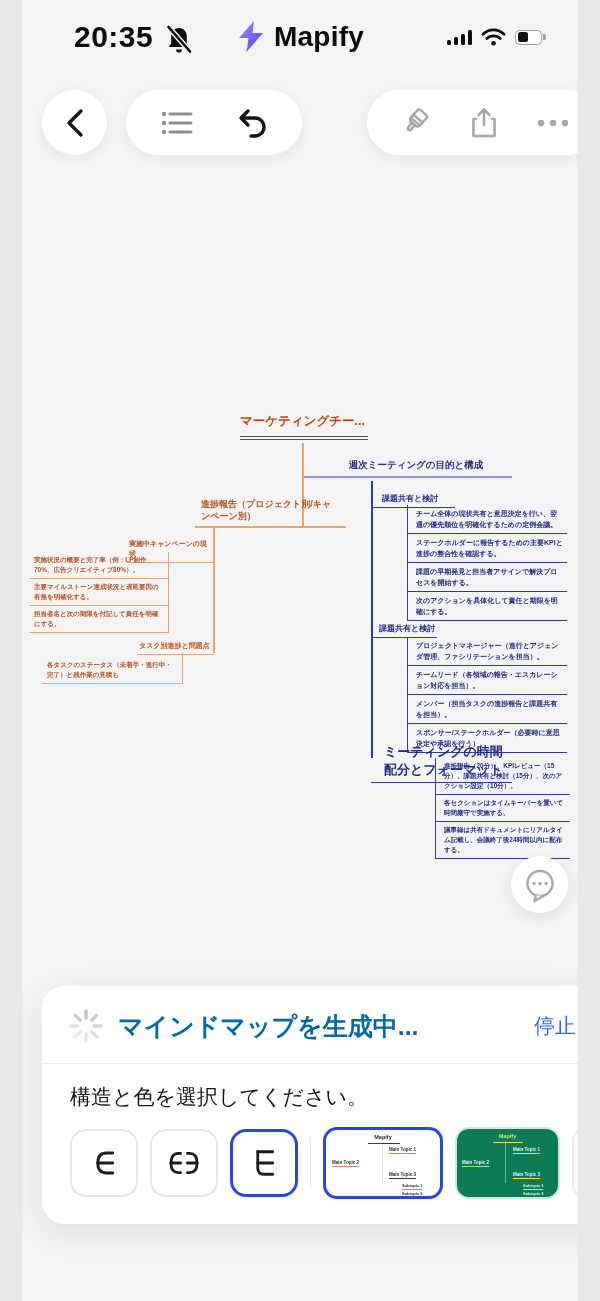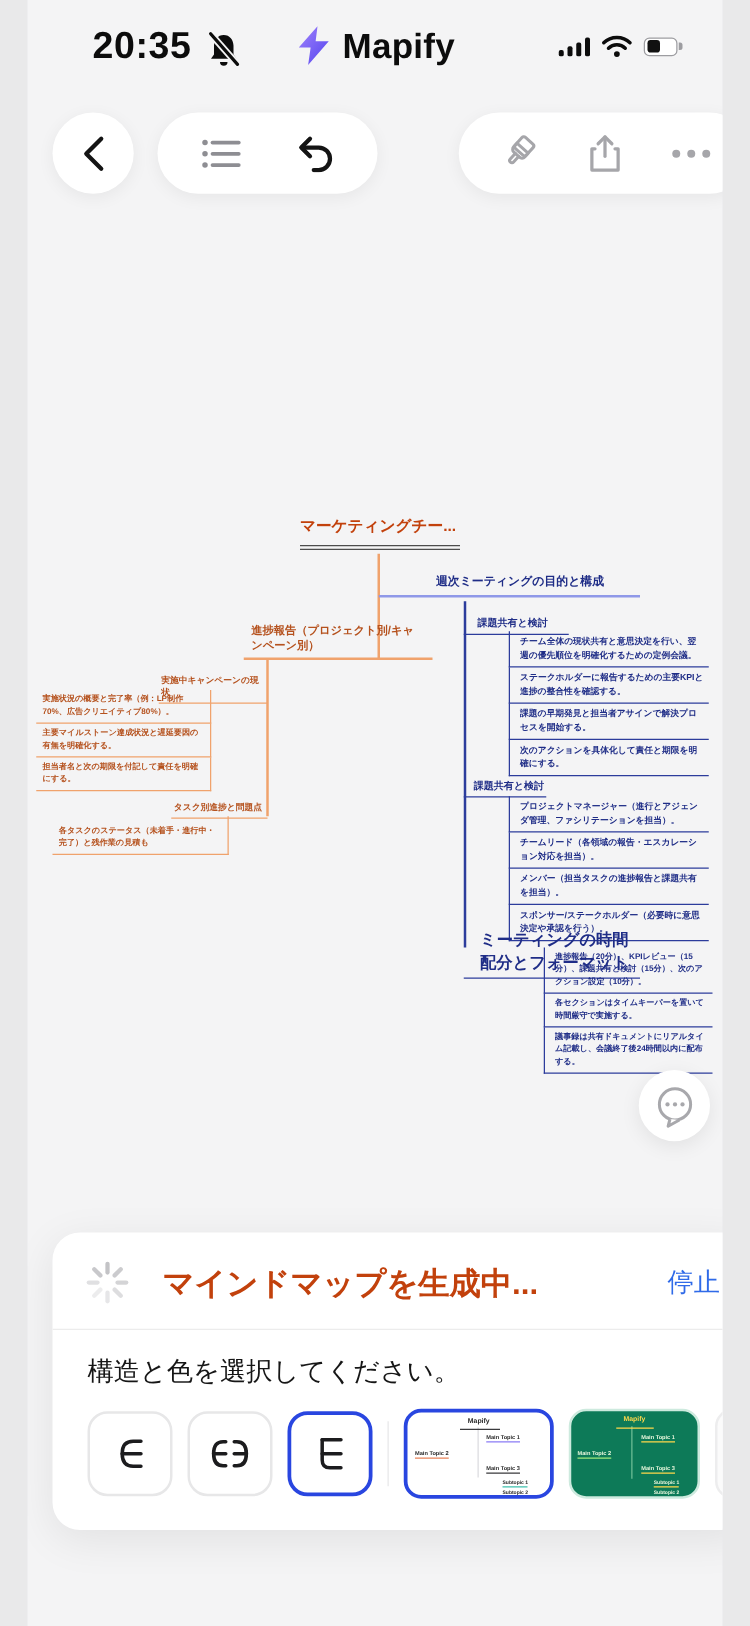--- a/index.html
+++ b/index.html
@@ -38,21 +38,21 @@
   .obranch{position:absolute;left:130px;top:498px;width:151px;font-size:9px;line-height:12px;font-weight:700;color:#b5511d;padding:0 8px 4px 6px;border-bottom:2.5px solid #f0a26c;margin-left:43px;}
   .osec{position:absolute;border-bottom:1.5px solid #f0a26c;font-weight:700;color:#b5511d;}
   .oleaf{border-right:1.5px solid #f0a26c;border-bottom:1.5px solid #f0a26c;padding:3px 8px 3px 5px;font-size:6.5px;line-height:10px;font-weight:600;color:#b5511d;}
 
   
   .fab{position:absolute;left:489px;top:856px;width:57px;height:57px;border-radius:50%;background:#fff;box-shadow:0 4px 16px rgba(0,0,0,.08);display:flex;align-items:center;justify-content:center;}
 
   
   .sheet{position:absolute;left:20px;top:986px;width:560px;height:238px;background:#fff;border-radius:22px;box-shadow:0 8px 34px rgba(0,0,0,.08);overflow:hidden;}
   .sheet-head{display:flex;align-items:center;padding:22px 26px 0 26px;}
-  .sheet-title{flex:1;margin-left:26px;font-size:25px;font-weight:700;color:#c2410c;}
+  .sheet-title{flex:1;margin-left:14px;font-size:25px;font-weight:700;color:#0369a1;}
   .stop{font-size:21px;font-weight:500;color:#2f6ae8;cursor:pointer;}
   .sheet-div{height:1px;background:#ececec;margin-top:19px;}
   .sheet-sub{padding:19px 26px 0 28px;font-size:21px;font-weight:400;color:#161616;}
   .thumbs{display:flex;align-items:center;gap:12px;margin-top:16px;padding:0 0 0 28px;}
   .sq{width:68px;height:68px;border:2px solid #e7e7e8;border-radius:16px;background:#fff;display:flex;align-items:center;justify-content:center;flex:0 0 auto;}
   .sq.sel{border:3.5px solid #2946e0;}
   .tdiv{width:1px;height:52px;background:#e8e8e9;flex:0 0 auto;}
   .card{position:relative;border-radius:14px;flex:0 0 auto;overflow:hidden;}
   .card.white{width:120px;height:72px;background:#fff;border:3.5px solid #2946e0;}
   .card.green{width:105px;height:72px;background:#0d7a58;border:2px solid #cdeade;}

